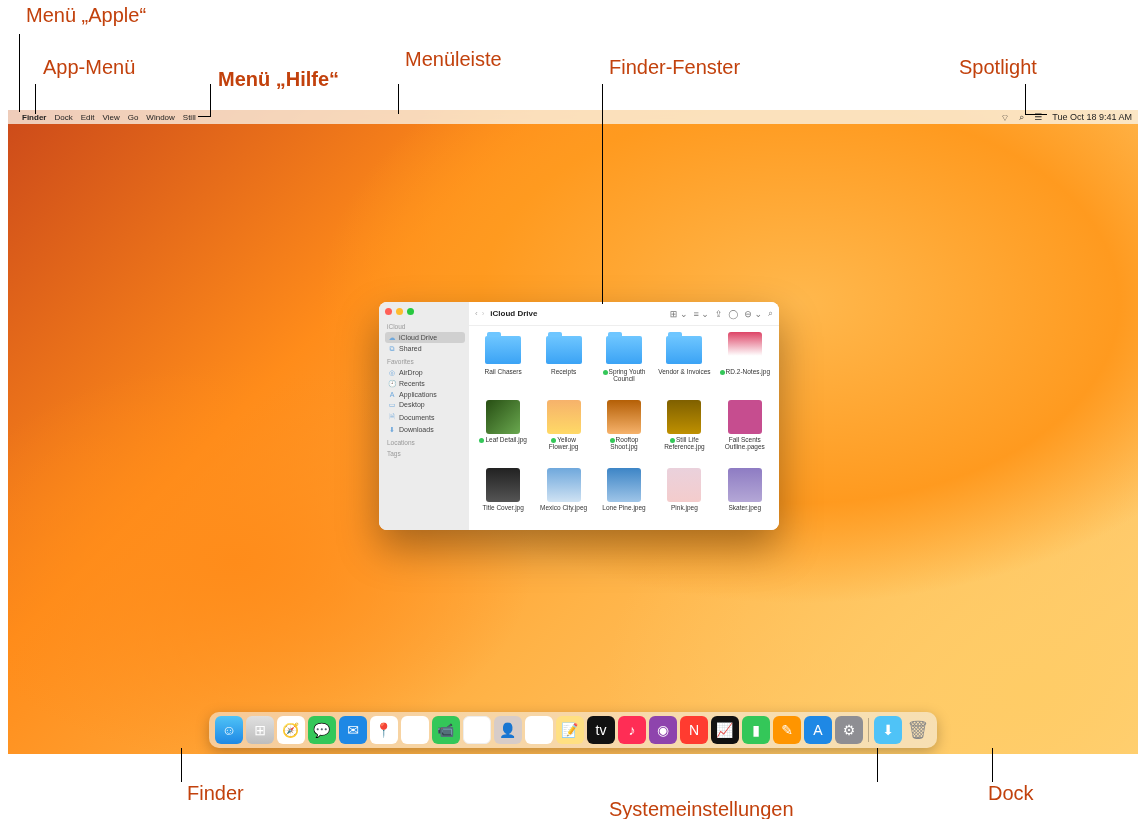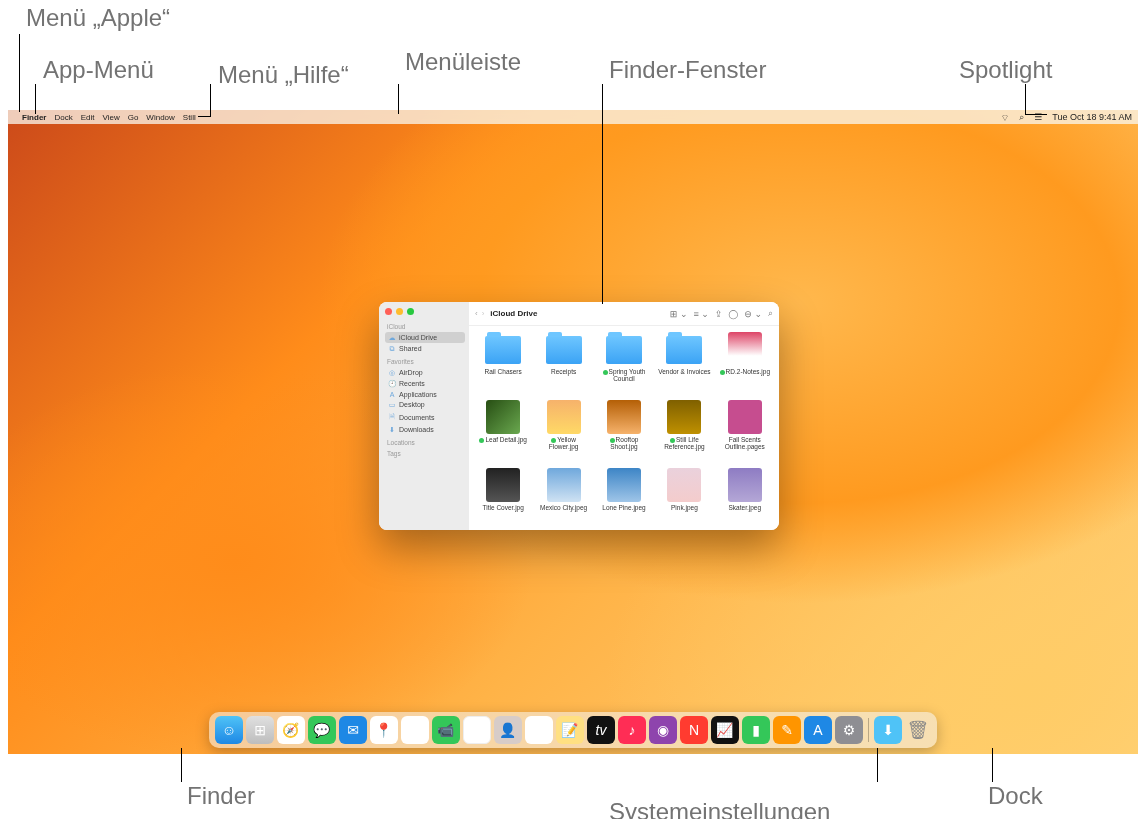--- a/index.html
+++ b/index.html
@@ -1,19 +1,19 @@
 <!DOCTYPE html>
 <html><head>
 <meta charset="utf-8">
 <style>
 * { margin:0; padding:0; box-sizing:border-box; font-family:-apple-system,BlinkMacSystemFont,"Helvetica Neue",sans-serif; }
 html,body { width:1146px; height:819px; overflow:hidden; background:#fff; }
 
 
-.callout { position:absolute; font-size:24px; color:#737373; white-space:nowrap; z-index:100; }
+.callout { position:absolute; font-size:20px; color:#c2410c; white-space:nowrap; z-index:100; }
 .leader { position:absolute; background:#000; z-index:99; }
 
 
 .desktop { position:absolute; left:8px; top:110px; width:1130px; height:644px;
   background:
     radial-gradient(ellipse 800px 500px at 70% 30%, #ffb84d 0%, #ff9a1f 40%, transparent 60%),
     radial-gradient(ellipse 600px 400px at 20% 70%, #ff8c1a 0%, transparent 50%),
     radial-gradient(ellipse 700px 500px at 90% 90%, #ffcc66 0%, transparent 60%),
     linear-gradient(135deg, #cc4a1a 0%, #ff8c1a 30%, #ffb347 60%, #ffd480 100%);
   overflow:hidden;
@@ -75,41 +75,41 @@
 .d-safari{background:#fff;color:#1e88e5;}
 .d-messages{background:#34c759;}
 .d-mail{background:#1e88e5;}
 .d-maps{background:#fff;}
 .d-photos{background:#fff;}
 .d-facetime{background:#34c759;}
 .d-calendar{background:#fff;color:#ff3b30;border:1px solid #eee;}
 .d-contacts{background:#d7ccc8;}
 .d-reminders{background:#fff;}
 .d-notes{background:#ffe082;}
-.d-tv{background:#111;font-style:italic;}
+.d-tv{background:#111;}
 .d-music{background:#ff2d55;}
 .d-podcasts{background:#8e44ad;}
 .d-news{background:#ff3b30;}
 .d-stocks{background:#111;}
 .d-numbers{background:#34c759;}
 .d-pages{background:#ff9500;}
 .d-appstore{background:#1e88e5;}
 .d-settings{background:#8e8e93;}
 .d-downloads{background:#4fc3f7;}
 </style>
 </head>
 <body>
 
 <div class="callout" style="left:26px; top:4px;">Menü „Apple“</div>
 <div class="leader" style="left:19px; top:34px; width:1px; height:78px;"></div>
 
 <div class="callout" style="left:43px; top:56px;">App-Menü</div>
 <div class="leader" style="left:35px; top:84px; width:1px; height:30px;"></div>
 
-<div class="callout" style="left:218px; top:61px;">Menü „Hilfe“</div>
+<div class="callout" style="left:218px; top:68px;font-weight:bold;">Menü „Hilfe“</div>
 <div class="leader" style="left:210px; top:84px; width:1px; height:32px;"></div>
 <div class="leader" style="left:198px; top:116px; width:13px; height:1px;"></div>
 
 <div class="callout" style="left:405px; top:48px;text-align:right;">Menüleiste</div>
 <div class="leader" style="left:398px; top:84px; width:1px; height:30px;"></div>
 
 <div class="callout" style="left:609px; top:56px;">Finder-Fenster</div>
 <div class="leader" style="left:602px; top:84px; width:1px; height:220px;"></div>
 
 <div class="callout" style="left:919px; top:56px;margin-left:40px;">Spotlight</div>

